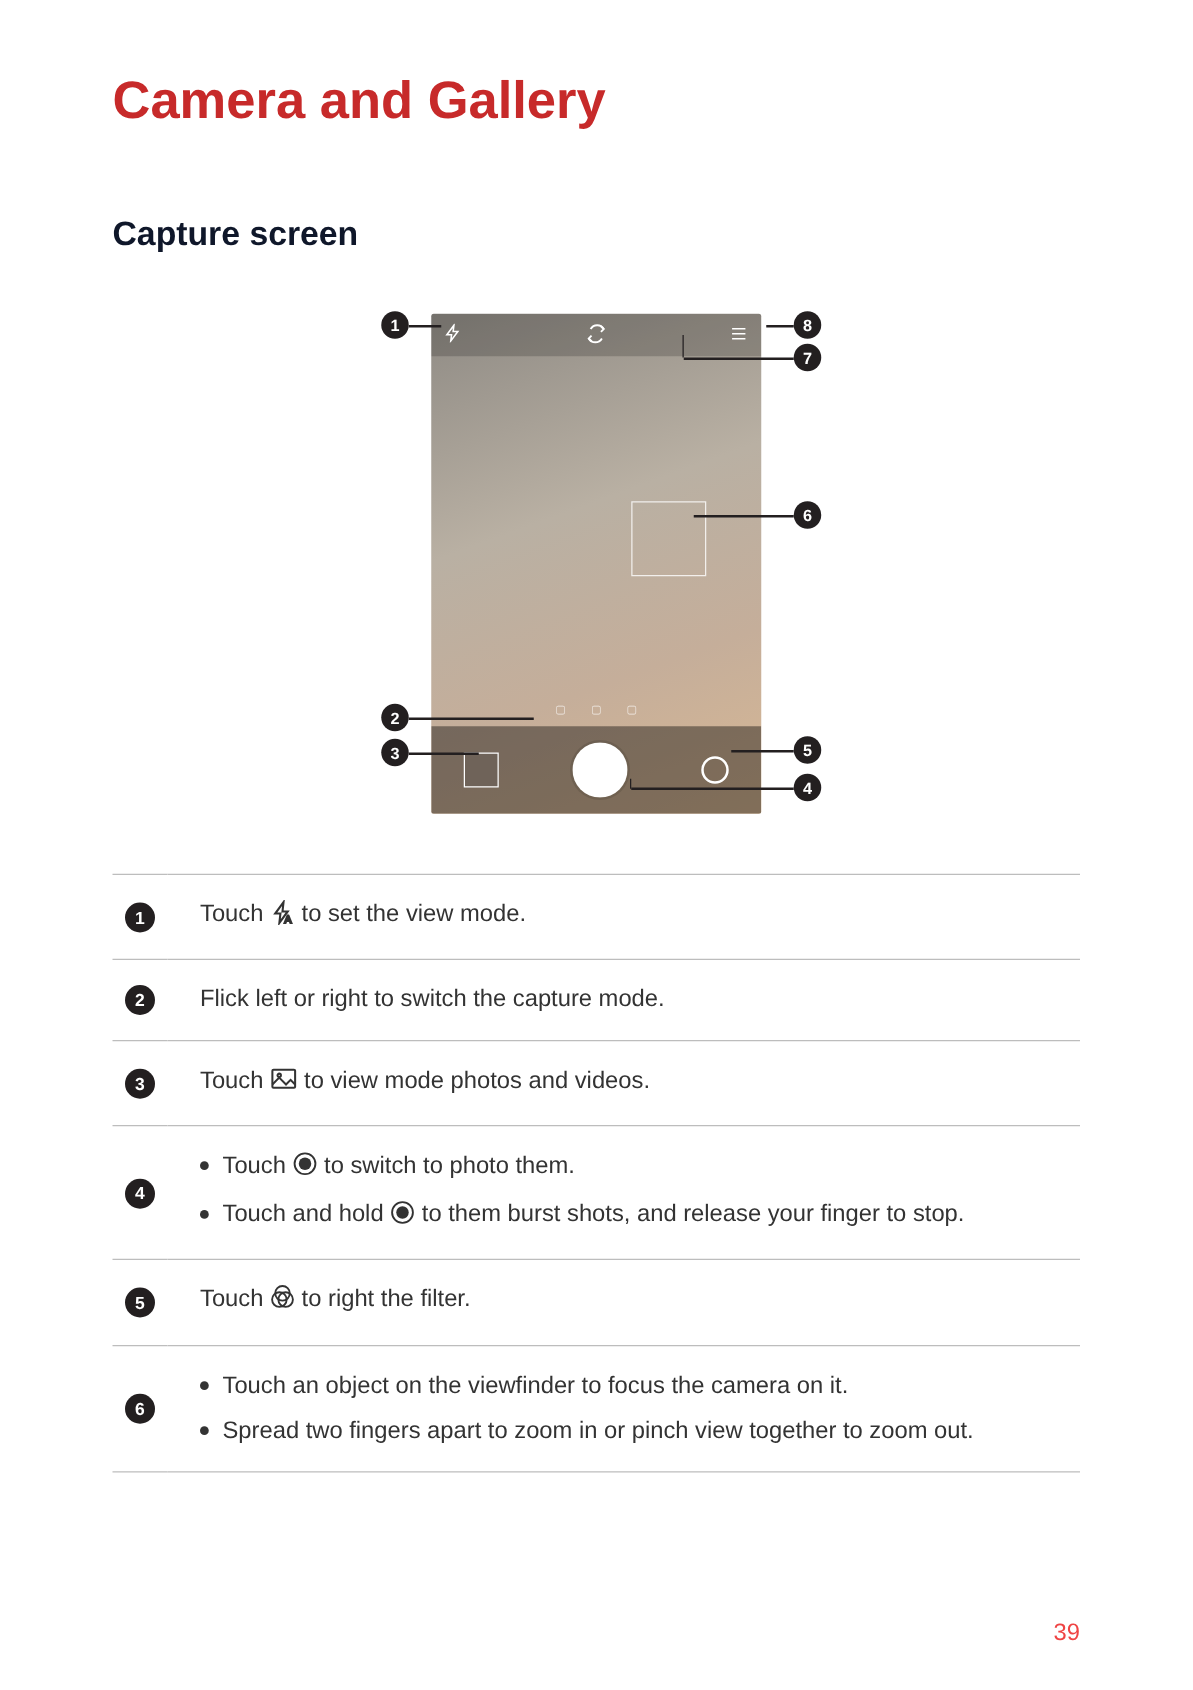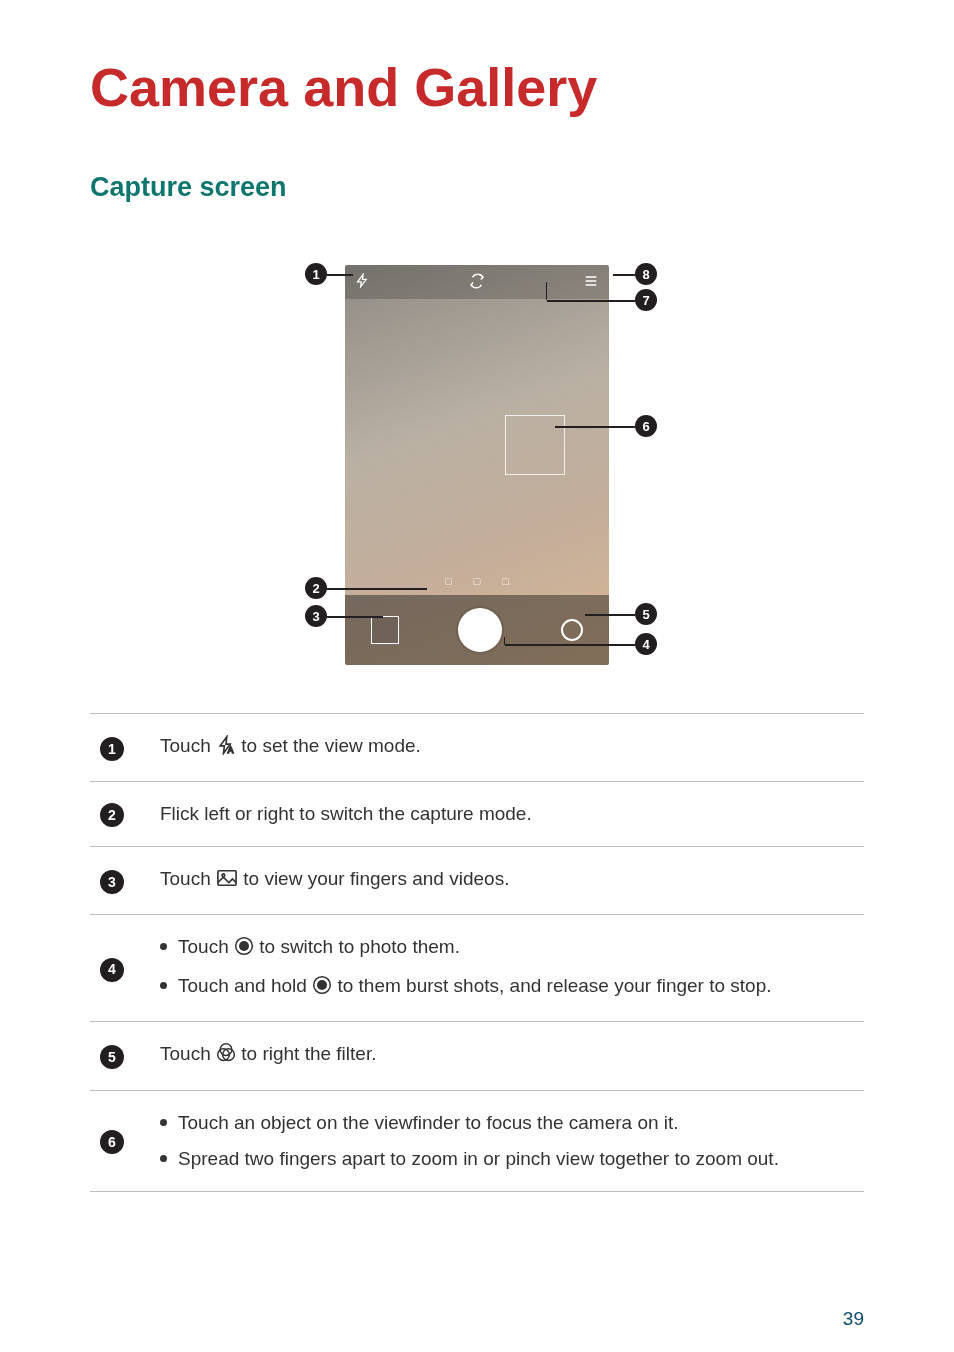--- a/index.html
+++ b/index.html
@@ -7,29 +7,29 @@
     width: 954px;
     height: 1352px;
     background: #ffffff;
     font-family: Arial, Helvetica, sans-serif;
     color: #333333;
     padding: 56px 90px 40px 90px;
     position: relative;
   }
   .page-title {
     color: #c72a2a;
-    font-size: 54px;
+    font-size: 42px;
     font-weight: 700;
-    margin-bottom: 54px;
+    margin-bottom: 68px;
   }
   .section-title {
-    color: #0f766e;
+    color: #0f172a;
     font-size: 27px;
     font-weight: 700;
-    margin-bottom: 54px;
+    margin-bottom: 40px;
   }
   .figure-wrap {
     width: 100%;
     display: flex;
     justify-content: center;
     margin-bottom: 36px;
   }
   .figure {
     position: relative;
     width: 400px;
@@ -130,22 +130,22 @@
   .bullet-list { list-style:none; }
   .bullet-list li { position:relative; padding-left:18px; }
   .bullet-list li::before {
     content:""; position:absolute; left:0; top:14px;
     width:7px; height:7px; border-radius:50%; background:#333;
   }
   .inline-ic {
     display:inline-block; vertical-align:-3px;
   }
   .page-num {
-    position:absolute; bottom:22px; right:90px;
-    font-size:19px; color:#0c4a6e;
+    position:absolute; bottom:34px; right:90px;
+    font-size:19px; color:#ef4444;
   }
 </style>
 </head>
 <body>
 
 <h1 class="page-title">Camera and Gallery</h1>
 
 <h2 class="section-title">Capture screen</h2>
 
 <div class="figure-wrap">
@@ -239,21 +239,21 @@
     <td class="num"><span class="bdg">3</span></td>
     <td class="content">
       <span>Touch </span>
       <span class="inline-ic">
         <svg width="22" height="20" viewBox="0 0 24 22" fill="none" stroke="#333" stroke-width="1.8">
               <rect x="2" y="3" width="20" height="16" rx="1"></rect>
               <circle cx="8" cy="8" r="1.5"></circle>
               <path d="m2 16 6-6 6 6 4-4 4 4"></path>
             </svg>
       </span>
-      <span> to view your fingers and videos.</span>
+      <span> to view mode photos and videos.</span>
     </td>
   </tr>
 
   <tr>
     <td class="num"><span class="bdg">4</span></td>
     <td class="content">
       <ul class="bullet-list">
         <li>
           <span>Touch </span>
           <span class="inline-ic">

